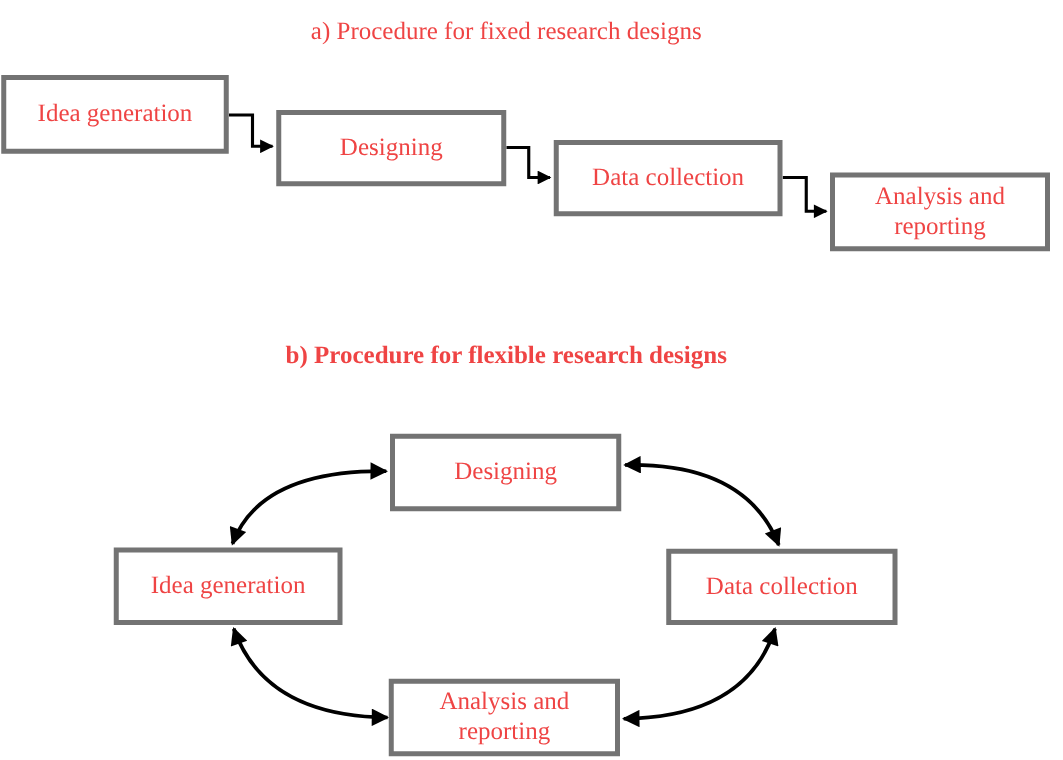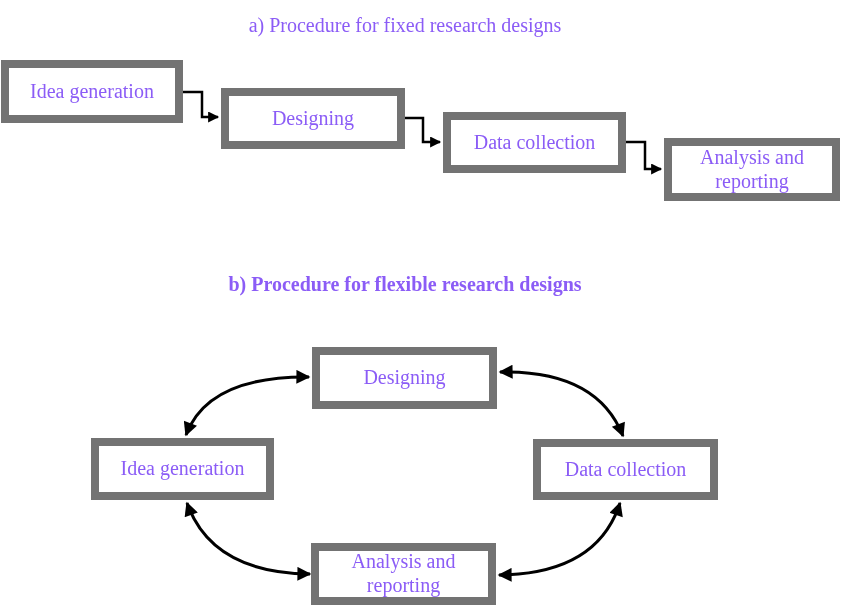--- a/index.html
+++ b/index.html
@@ -8,21 +8,21 @@
     width: 850px;
     height: 608px;
     background: #ffffff;
     overflow: hidden;
   }
   .canvas {
     position: relative;
     width: 850px;
     height: 608px;
     font-family: "Liberation Serif", "DejaVu Serif", serif;
-    color: #8b5cf6;
+    color: #ef4444;
   }
   .arrows-layer {
     position: absolute;
     left: 0;
     top: 0;
     width: 850px;
     height: 608px;
     z-index: 0;
   }
   .section-title {
@@ -33,21 +33,21 @@
     font-size: 20px;
     line-height: 1.2;
     z-index: 2;
     white-space: nowrap;
   }
   .title-a { top: 13px; }
   .title-b { top: 272px; font-weight: bold; }
   .node-box {
     position: absolute;
     box-sizing: border-box;
-    border: 8px solid #737373;
+    border: 4px solid #737373;
     background: #ffffff;
     display: flex;
     align-items: center;
     justify-content: center;
     text-align: center;
     font-size: 20px;
     line-height: 1.18;
     z-index: 1;
     padding: 2px 6px;
   }

